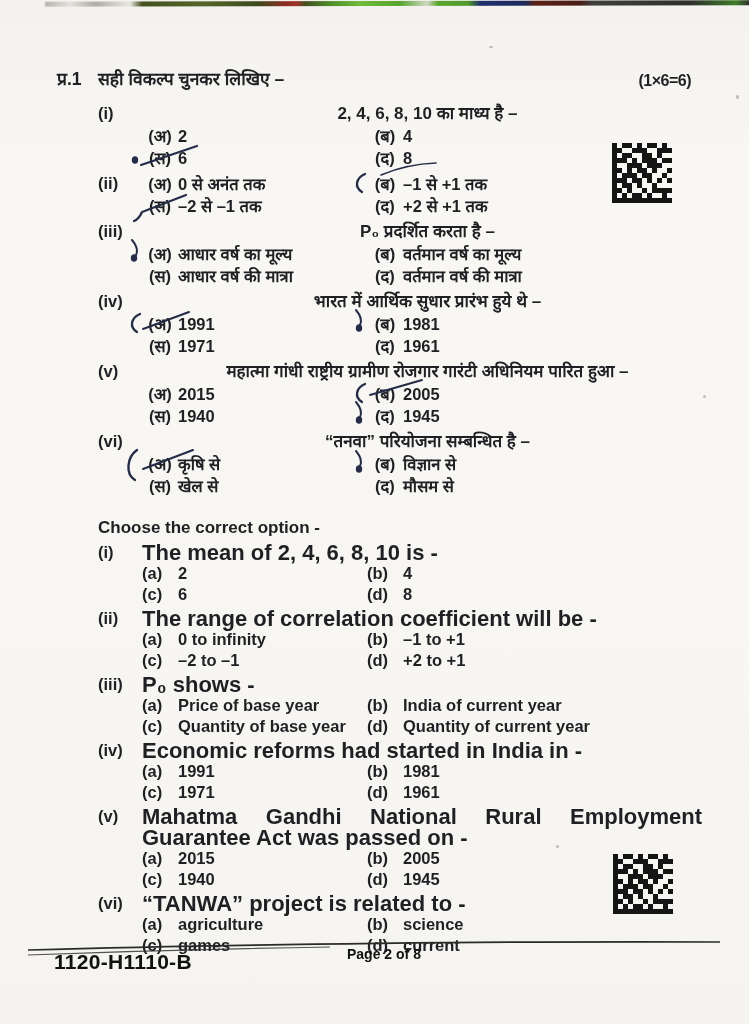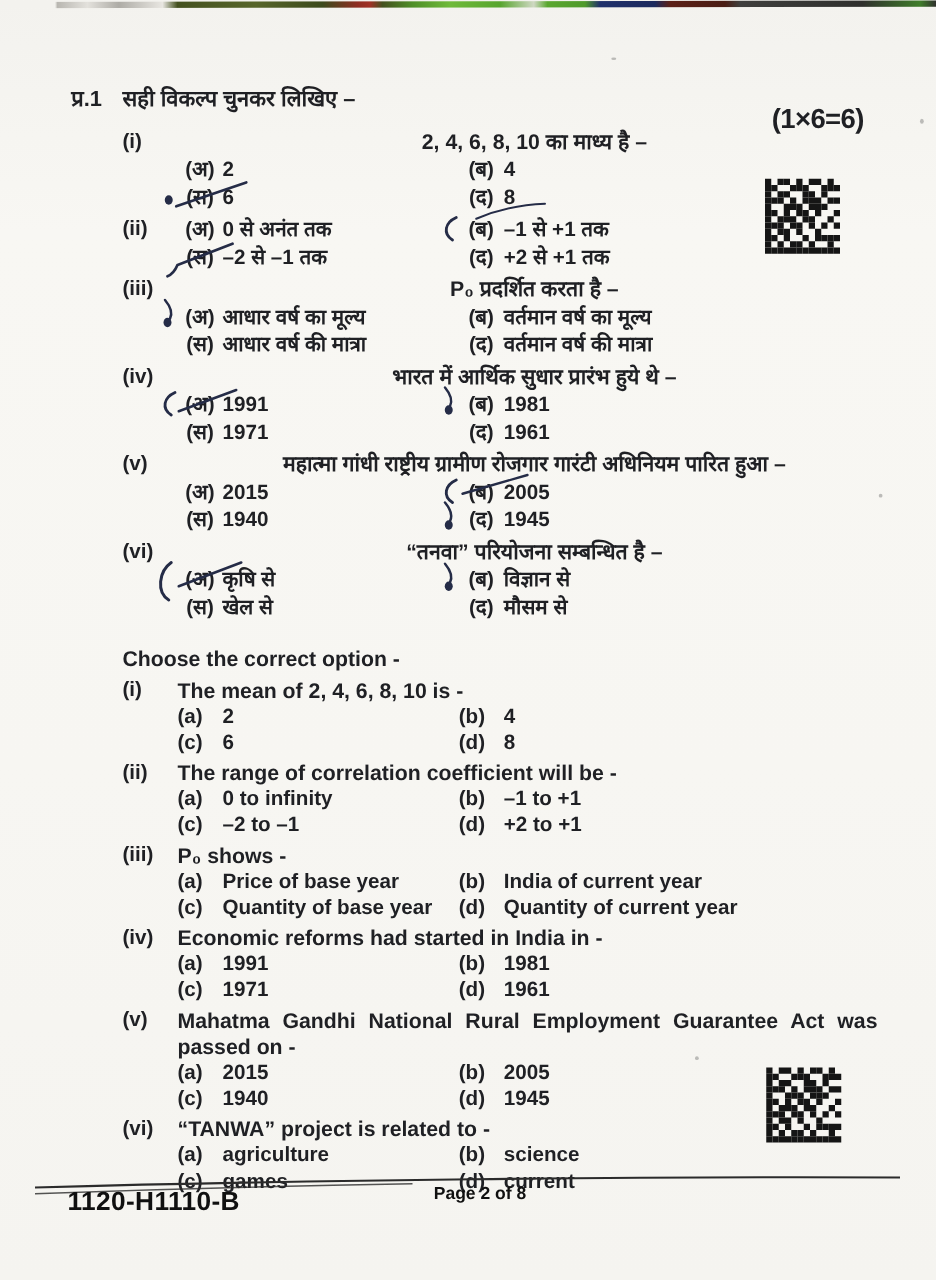--- a/index.html
+++ b/index.html
@@ -14,31 +14,31 @@
     background:linear-gradient(90deg,
       #f3f2ee 0px,#f3f2ee 44px,#b9b7b1 46px,#e3e1dc 70px,#aeaca6 95px,#e8e6e1 130px,
       #44511f 142px,#57652a 205px,#3c4a1c 258px,#8f2d22 286px,#a03126 296px,#44511f 306px,
       #4f8f28 330px,#6fba3a 360px,#57a52e 400px,#cfd8c2 427px,#5aa72f 438px,#4f9a2b 468px,
       #20306b 480px,#1c2a5e 524px,#5c2017 536px,#4a1d14 580px,
       #3f3f3d 592px,#2f2f2d 690px,#3f7d2a 736px,#2f2f2d 749px);
     transform:rotate(-0.1deg);
   }
   .head{position:relative;margin:68px 56px 0 57px;line-height:23px;font-size:17.5px;font-weight:700;}
   .hnum{display:inline-block;width:41px;}
-  .hmarks{position:absolute;right:2px;top:15px;font-size:22px;font-weight:700;letter-spacing:-0.5px;}
+  .hmarks{position:absolute;right:2px;top:1px;font-size:16px;font-weight:700;letter-spacing:-0.5px;}
   .content{margin:12px 36px 0 98px;}
   .q{display:grid;grid-template-columns:44px 1fr;margin-bottom:4px;}
   .qn{font-size:16.5px;font-weight:700;padding-top:1px;}
   .qt{font-size:17px;font-weight:600;line-height:22px;}
   .opts{display:grid;grid-template-columns:225px 1fr;line-height:22px;}
   .opt{position:relative;display:flex;font-size:16.5px;font-weight:600;}
   .ol{display:inline-block;width:36px;flex:none;}
   .hi .qt,.hi .opt{font-weight:600;text-align:center;}
   .en{margin-top:20px;}
-  .en .qt{font-size:17px;line-height:21px;}
+  .en .qt{font-size:22px;line-height:21px;}
   .en .opts{line-height:21px;}
   .en .q{margin-bottom:3px;}
   .en-head{font-size:17px;font-weight:700;line-height:22px;margin-bottom:3px;}
   .justify{text-align:justify;max-width:560px;}
   
   .pm{position:absolute;pointer-events:none;}
   .pm path,.pm line{stroke:#252c47;fill:none;stroke-linecap:round;}
   .pm ellipse{fill:#252c47;}
   
   .bc{position:absolute;}

